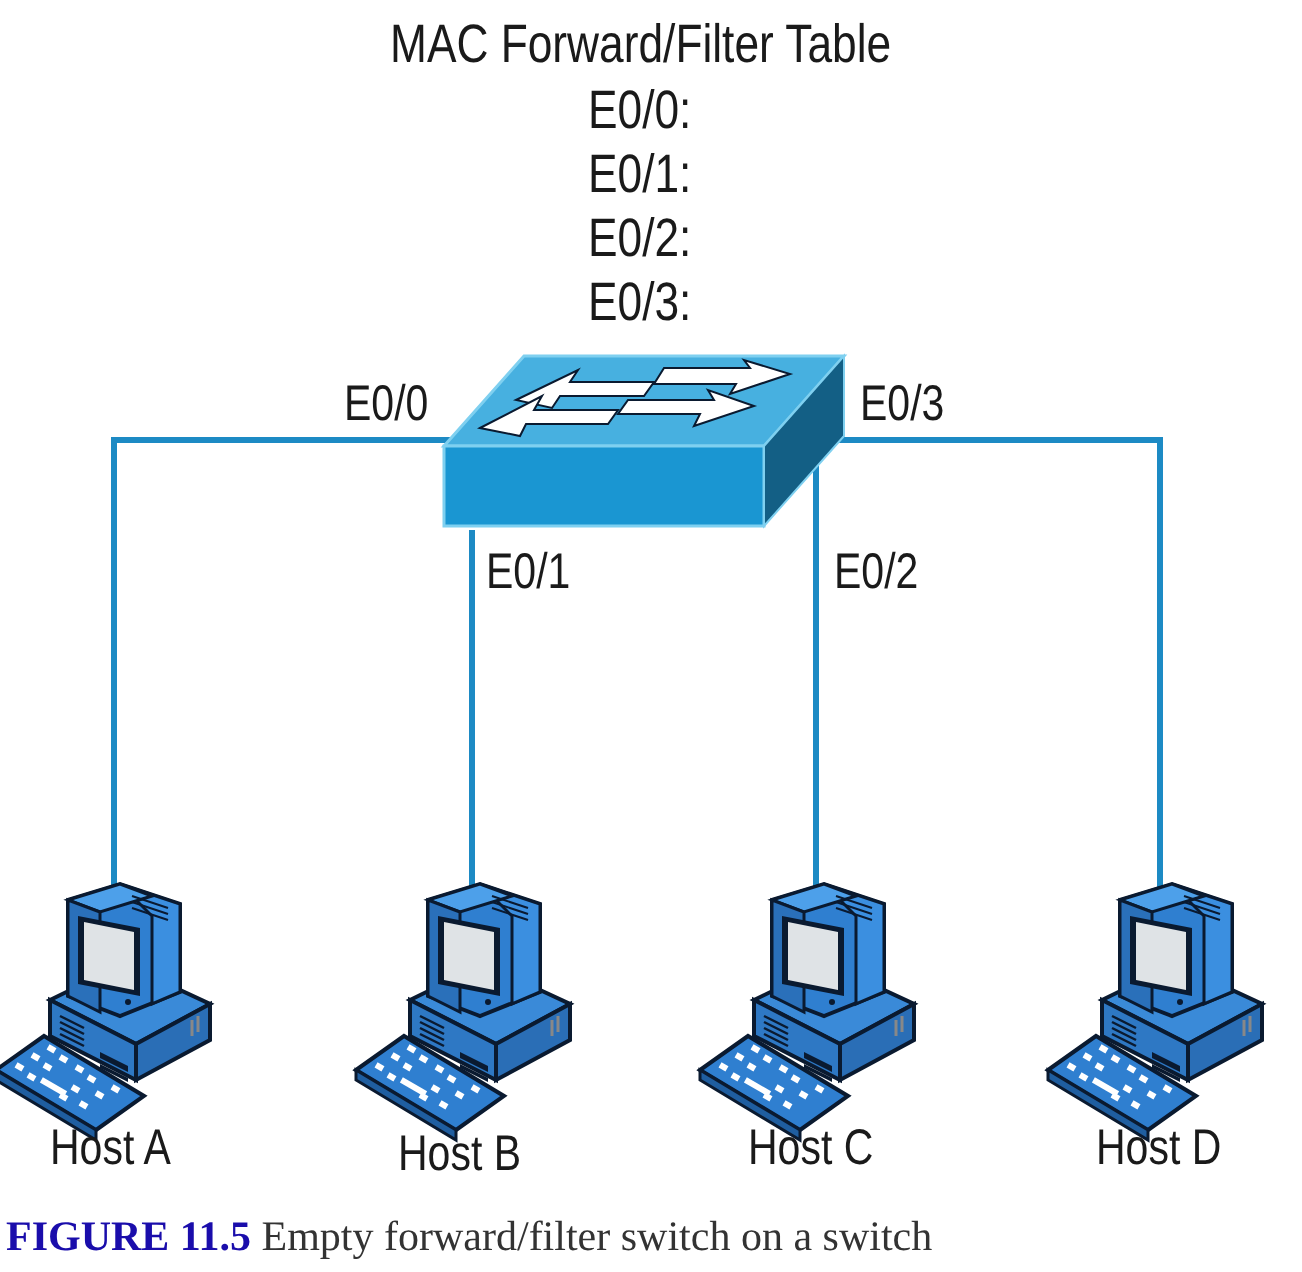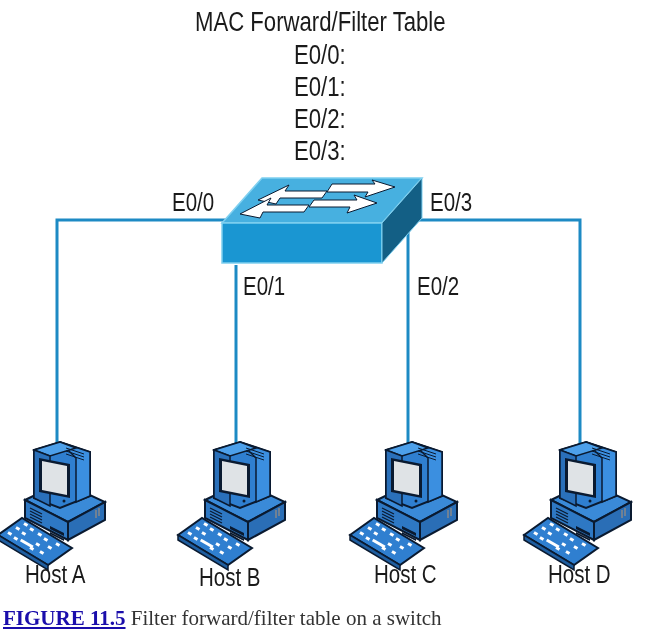--- a/index.html
+++ b/index.html
@@ -5,21 +5,21 @@
   html, body { margin: 0; padding: 0; background: #ffffff; }
   body { width: 651px; height: 636px; position: relative; overflow: hidden; }
   .sans { font-family: "Liberation Sans", sans-serif; color: #1a1a1a; }
   .t { position: absolute; white-space: nowrap; transform: scaleX(0.82); transform-origin: left top; }
   #title { left: 195px; top: 7px; font-size: 27px; }
   .port-row { left: 294px; font-size: 27px; }
   .plabel { font-size: 25px; }
   .host-label { font-size: 25px; }
   svg.diagram { position: absolute; left: 0; top: 0; }
   #caption { position: absolute; left: 3px; top: 606px; font-family: "Liberation Serif", serif; font-size: 21px; color: #333; white-space: nowrap; }
-  #caption a { color: #1a0dab; font-weight: bold; text-decoration: underline; }
+  #caption a { color: #1a0dab; font-weight: bold; }
 </style>
 </head>
 <body>
 
 <svg class="diagram" width="651" height="636" viewBox="0 0 651 636">
   <defs>
     <g id="pc">
 
       <polygon points="-52,85 -28,68 22,98 -2,115" fill="#2f7fd0" stroke="#0a1a30" stroke-width="2"></polygon>
       <polygon points="-52,85 -2,115 -2,120 -52,90" fill="#1f5ea0" stroke="#0a1a30" stroke-width="1.5"></polygon>
@@ -104,13 +104,13 @@
 <div class="t sans plabel" style="left:172px;top:188px">E0/0</div>
 <div class="t sans plabel" style="left:243px;top:272px">E0/1</div>
 <div class="t sans plabel" style="left:417px;top:272px">E0/2</div>
 <div class="t sans plabel" style="left:430px;top:188px">E0/3</div>
 
 <div class="t sans host-label" style="left:25px;top:560px">Host A</div>
 <div class="t sans host-label" style="left:199px;top:563px">Host B</div>
 <div class="t sans host-label" style="left:374px;top:560px">Host C</div>
 <div class="t sans host-label" style="left:548px;top:560px">Host D</div>
 
-<div id="caption"><a>FIGURE 11.5</a><span> Filter forward/filter table on a switch</span></div>
+<div id="caption"><a>FIGURE 11.5</a><span> Empty forward/filter switch on a switch</span></div>
 
 </body></html>

